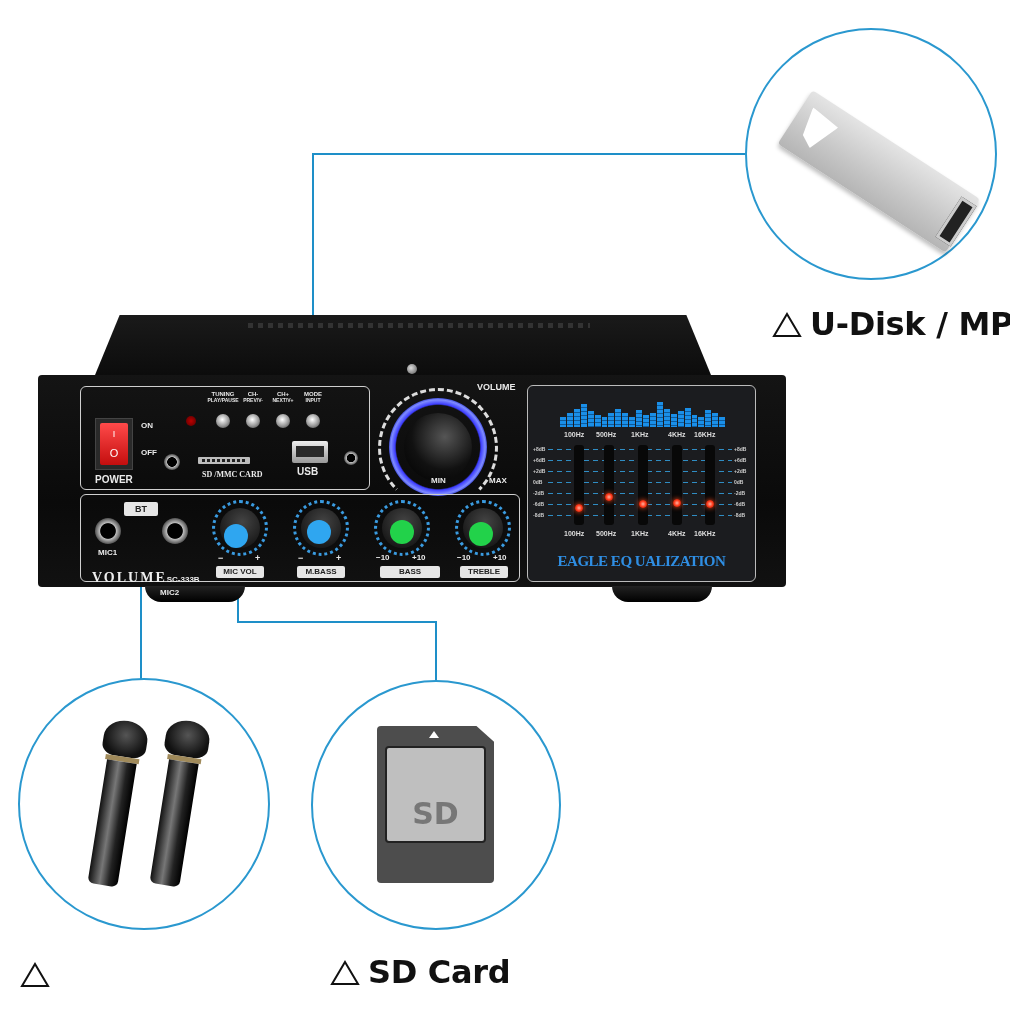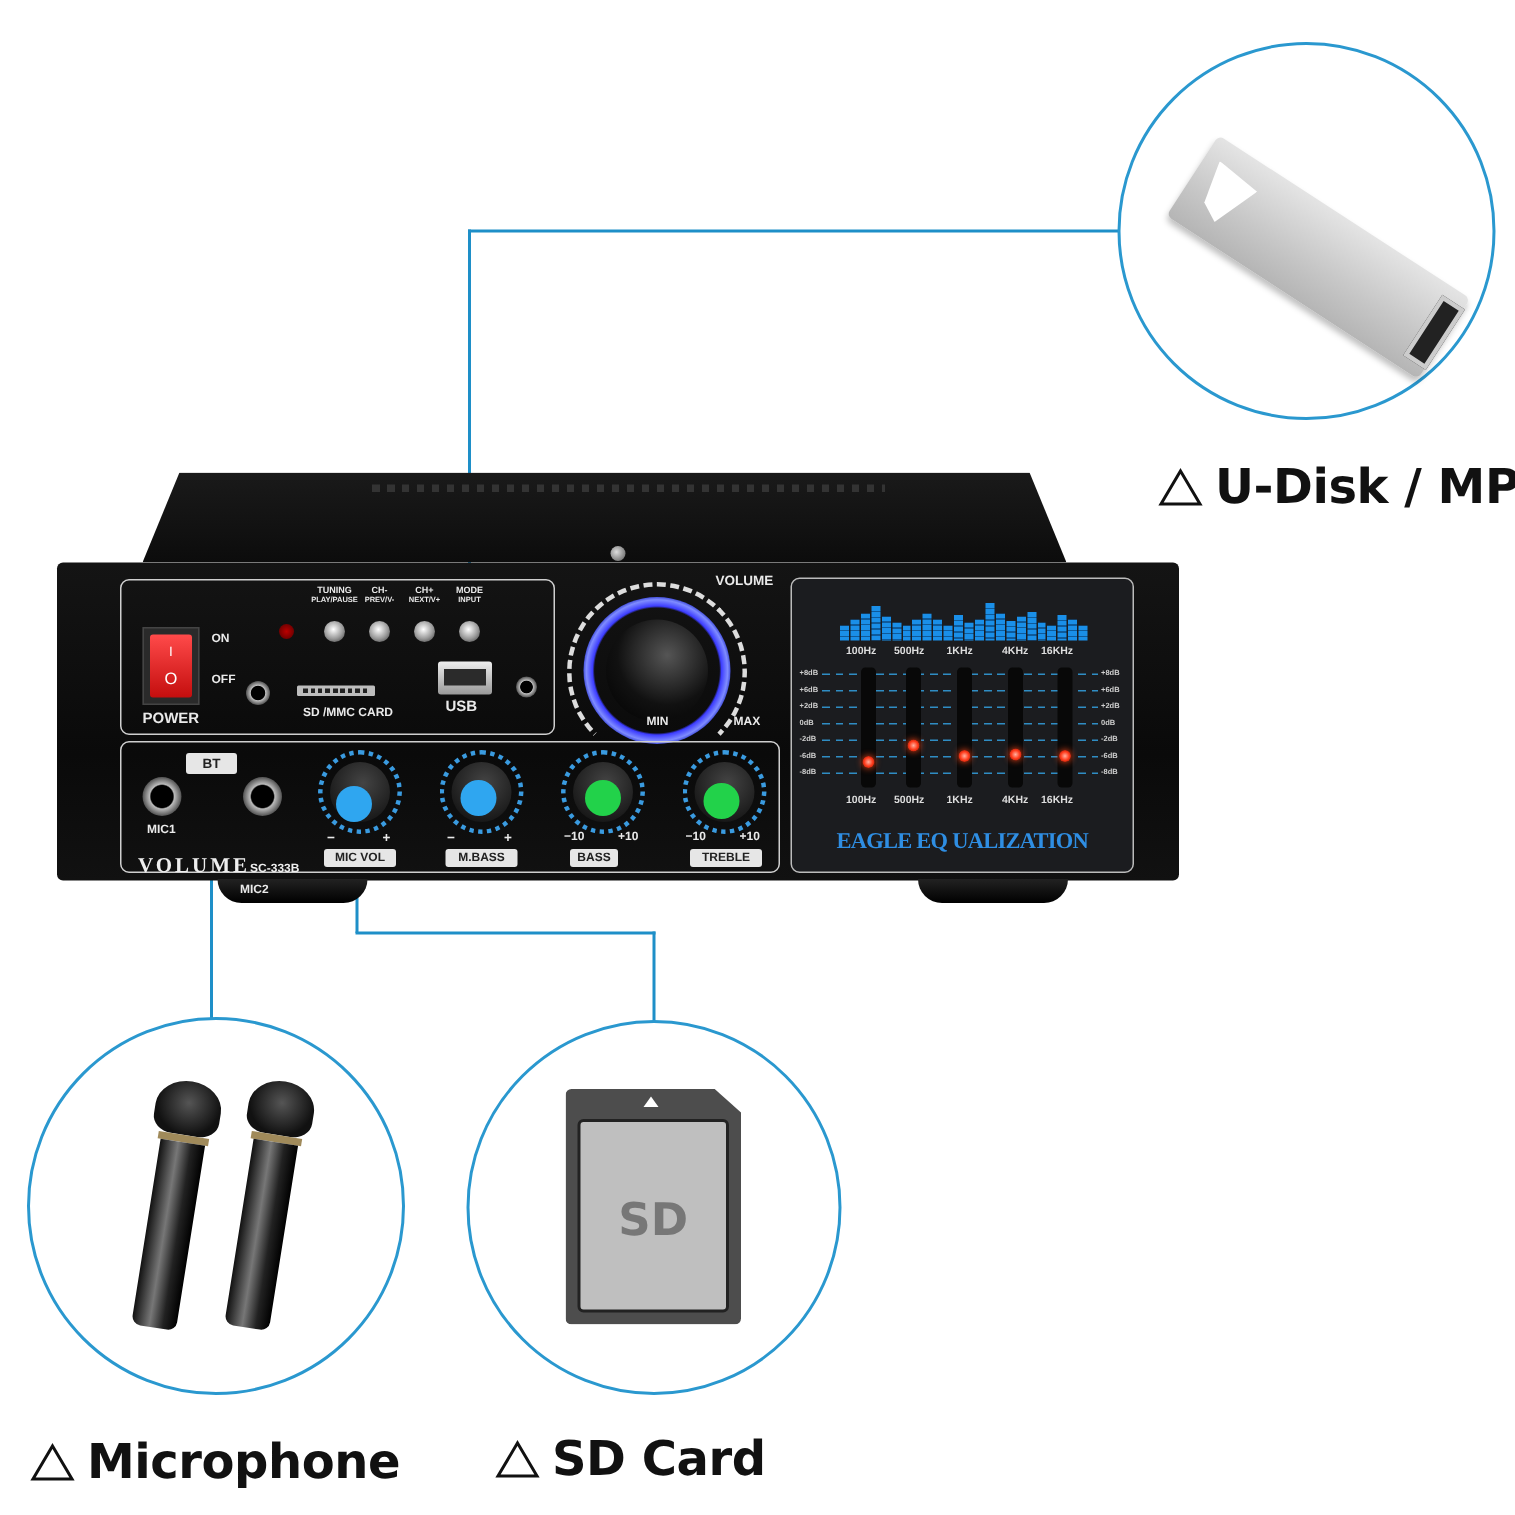--- a/index.html
+++ b/index.html
@@ -84,21 +84,21 @@
 
   
   .usb-stick { position: absolute; left: 795px; top: 85px; width: 200px; height: 64px; transform: rotate(33deg); transform-origin: left center;
     background: linear-gradient(#e4e4e4, #c7c7c7 60%, #b5b5b5); border-radius: 4px; box-shadow: 1px 3px 4px rgba(0,0,0,0.25); }
   .usb-hole { position: absolute; left: 10px; top: 14px; width: 32px; height: 36px; background: #fff; clip-path: polygon(0 0, 100% 10%, 60% 100%, 20% 80%); }
   .usb-plug { position: absolute; right: -1px; top: 8px; width: 18px; height: 48px; background: #222; border: 3px solid #ccc; }
 
   
   .sd-card { position: absolute; left: 377px; top: 726px; width: 117px; height: 157px; background: #4d4d4d; border-radius: 4px;
     clip-path: polygon(0 0, 85% 0, 100% 10%, 100% 100%, 0 100%); }
-  .sd-inner { position: absolute; left: 8px; top: 20px; width: 101px; height: 129px; background: #bfbfbf; border: 2px solid #222; border-radius: 4px; }
+  .sd-inner { position: absolute; left: 8px; top: 20px; width: 101px; height: 97px; background: #bfbfbf; border: 2px solid #222; border-radius: 4px; }
   .sd-text { position: absolute; left: 0; right: 0; top: 48px; text-align: center; font-family: "DejaVu Sans", sans-serif; font-weight: bold; font-size: 30px; color: #777; }
   .sd-arrow { position: absolute; left: 52px; top: 5px; width: 0; height: 0; border-left: 5px solid transparent; border-right: 5px solid transparent; border-bottom: 7px solid #fff; }
 
   
   .mic { position: absolute; width: 30px; height: 170px; transform: rotate(9deg); transform-origin: center; }
   .mic-head { position: absolute; left: 0; top: 0; width: 44px; height: 36px; margin-left: -7px; border-radius: 50% 50% 30% 30%;
     background: radial-gradient(circle at 50% 40%, #555, #111 70%); }
   .mic-ring { position: absolute; left: -2px; top: 36px; width: 34px; height: 5px; background: #a08a5a; }
   .mic-body { position: absolute; left: 0; top: 41px; width: 30px; height: 125px; background: linear-gradient(90deg, #111, #777 40%, #222 70%, #000); border-radius: 0 0 6px 6px; }
 </style>
@@ -148,21 +148,21 @@
   </div>
   <div class="tiny" style="left:296px; top:391px; width:34px;">
     <span>MODE</span><br><span style="font-size:5px;">INPUT</span>
   </div>
   <div class="btn-round" style="left:216px; top:414px;"></div>
   <div class="btn-round" style="left:246px; top:414px;"></div>
   <div class="btn-round" style="left:276px; top:414px;"></div>
   <div class="btn-round" style="left:306px; top:414px;"></div>
 
   <div class="sd-slot"></div>
-  <div class="lbl" style="left:202px; top:470px; font-size:8px;">SD /MMC CARD</div>
+  <div class="lbl" style="left:202px; top:470px; font-size:8px;font-family:Liberation Serif, serif;">SD /MMC CARD</div>
   <div class="usb-port"></div>
   <div class="lbl" style="left:297px; top:466px; font-size:10px;">USB</div>
 
   <div class="lbl" style="left:477px; top:382px; font-size:9px;">VOLUME</div>
   <div class="vol-arc"></div>
   <div class="vol-ring"></div>
   <div class="vol-knob"></div>
   <div class="lbl" style="left:383px; top:476px; font-size:8px;padding-left:48px;">MIN</div>
   <div class="lbl" style="left:489px; top:476px; font-size:8px;">MAX</div>
 
@@ -191,21 +191,21 @@
   <div class="lbl" style="left:298px; top:553px; font-size:9px;">−</div>
   <div class="lbl" style="left:336px; top:553px; font-size:9px;">+</div>
   <div class="knob-tag" style="left:297px; top:566px; width:48px;">M.BASS</div>
 
   <div class="small-knob-arc" style="left:374px; top:500px;"></div>
   <div class="small-knob" style="left:382px; top:508px;">
     <div class="knob-cap" style="left:8px; top:12px; background:#22d24a;"></div>
   </div>
   <div class="lbl" style="left:376px; top:553px; font-size:8px;">−10</div>
   <div class="lbl" style="left:412px; top:553px; font-size:8px;">+10</div>
-  <div class="knob-tag" style="left:380px; top:566px; width:32px;">BASS</div>
+  <div class="knob-tag" style="left:380px; top:566px; width:60px;">BASS</div>
 
   <div class="small-knob-arc" style="left:455px; top:500px;"></div>
   <div class="small-knob" style="left:463px; top:508px;">
     <div class="knob-cap" style="left:6px; top:14px; background:#22d24a;"></div>
   </div>
   <div class="lbl" style="left:457px; top:553px; font-size:8px;">−10</div>
   <div class="lbl" style="left:493px; top:553px; font-size:8px;">+10</div>
   <div class="knob-tag" style="left:460px; top:566px; width:48px;">TREBLE</div>
 
   <div class="eq-panel"></div>
@@ -307,21 +307,21 @@
     <div class="mic-body"></div>
 </div>
 <div class="mic" style="left:162px; top:720px;">
   <div class="mic-head"></div>
     <div class="mic-ring"></div>
     <div class="mic-body"></div>
 </div>
 <div class="callout-label" style="left:20px; top:955px;">
   <svg width="30" height="26" viewBox="0 0 30 26" style="vertical-align:-3px; margin-right:8px;">
       <polygon points="15,2 28,24 2,24" fill="none" stroke="#111" stroke-width="2"></polygon>
-    </svg><span>Microphone</span>
+    </svg>
 </div>
 
 <div class="circle" style="left:311px; top:680px; width:250px; height:250px;"></div>
 <div class="sd-card">
   <div class="sd-arrow"></div>
   <div class="sd-inner">
       <div class="sd-text">SD</div>
     </div>
 </div>
 <div class="callout-label" style="left:330px; top:953px;">

